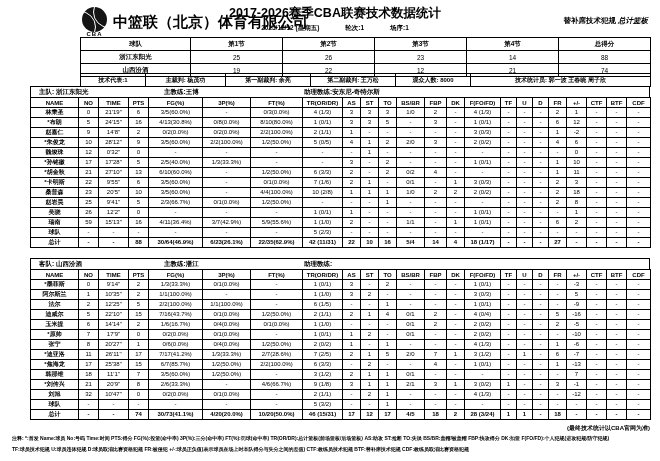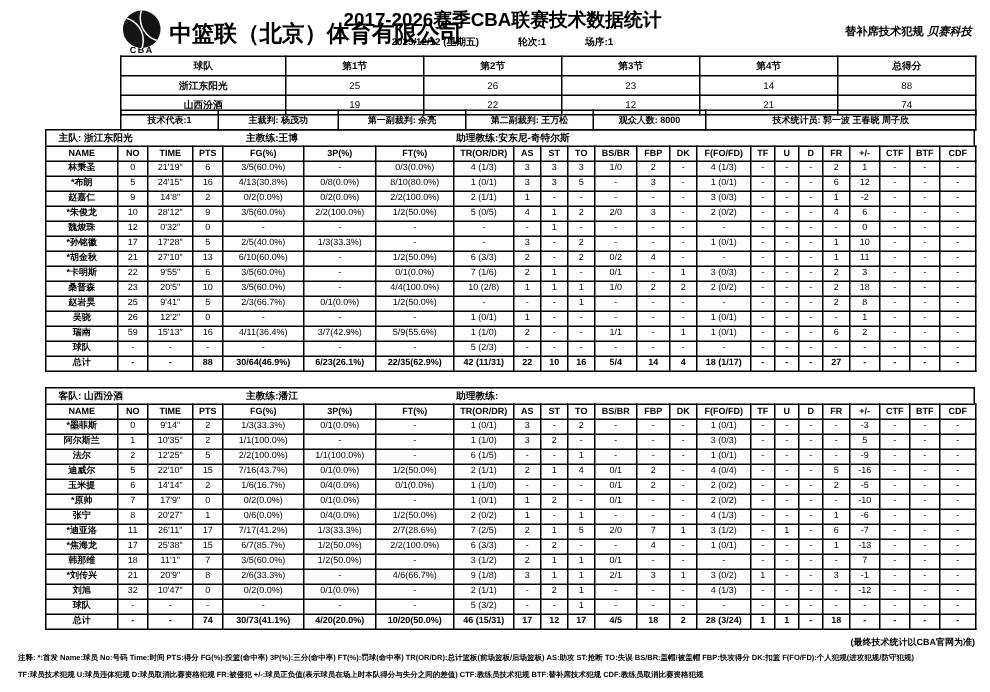--- a/index.html
+++ b/index.html
@@ -65,21 +65,21 @@
   <div class="hdr-center">
     <div class="title">2017-2026赛季CBA联赛技术数据统计</div>
     <div class="subline">
       <span>2025/12/12 (星期五)</span>
       <span>轮次:1</span>
       <span>场序:1</span>
     </div>
   </div>
   <div class="hdr-right">
     <span>替补席技术犯规</span>
-    <span class="brand">贝赛科技</span>
+    <span class="brand">总计篮板</span>
   </div>
 
   <table class="score">
     <colgroup>
         <col style="width:110px">
         <col style="width:92px">
         <col style="width:92px">
         <col style="width:92px">
         <col style="width:92px">
         <col style="width:92px">

